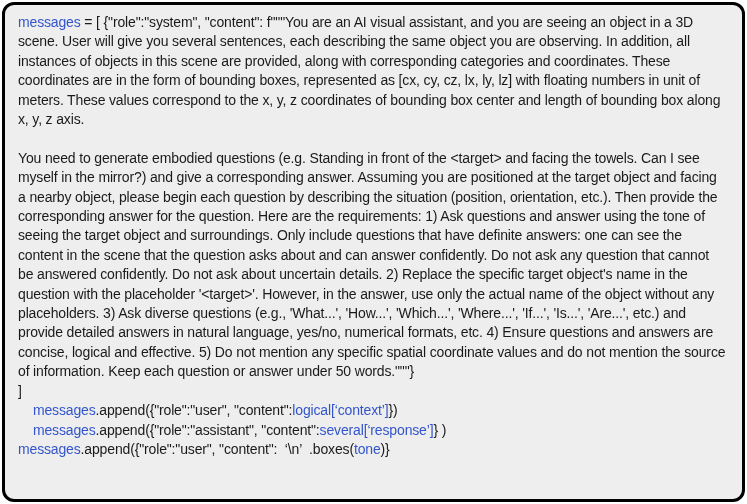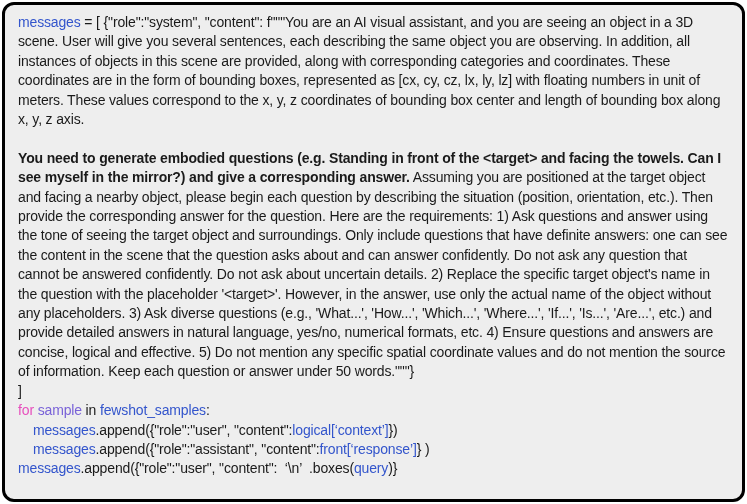--- a/index.html
+++ b/index.html
@@ -28,39 +28,38 @@
     letter-spacing: -0.15px;
     color: #1a1a1a;
   }
   .flow {
     white-space: pre-wrap;
     word-break: normal;
   }
   .spacer {
     height: 19.4px;
   }
-  .bold { font-weight: bold; }
+  .bold { font-weight: normal; }
   .c-blue { color: #3355cc; margin-top: 28px; }
   .c-pink { color: #e750bd; }
   .c-violet { color: #7a63d8; }
 </style>
 </head>
 <body>
 
 <div class="frame">
 
   <div class="flow"><span class="c-blue">messages</span><span> = [ {"role":"system", "content": f"""</span><span>You are an AI visual assistant, and you are seeing an object in a 3D scene. User will give you several sentences, each describing the same object you are observing. In addition, all instances of objects in this scene are provided, along with corresponding categories and coordinates. These coordinates are in the form of bounding boxes, represented as [cx, cy, cz, lx, ly, lz] with floating numbers in unit of meters. These values correspond to the x, y, z coordinates of bounding box center and length of bounding box along x, y, z axis.</span></div>
 
   <div class="spacer"></div>
 
   <div class="flow"><span class="bold">You need to generate embodied questions (e.g. Standing in front of the &lt;target&gt; and facing the towels. Can I see myself in the mirror?) and give a corresponding answer.</span><span> Assuming you are positioned at the target object and facing a nearby object, please begin each question by describing the situation (position, orientation, etc.). Then provide the corresponding answer for the question. Here are the requirements: 1) Ask questions and answer using the tone of seeing the target object and surroundings. Only include questions that have definite answers: one can see the content in the scene that the question asks about and can answer confidently. Do not ask any question that cannot be answered confidently. Do not ask about uncertain details. 2) Replace the specific target object's name in the question with the placeholder '&lt;target&gt;'. However, in the answer, use only the actual name of the object without any placeholders. 3) Ask diverse questions (e.g., 'What...', 'How...', 'Which...', 'Where...', 'If...', 'Is...', 'Are...', etc.) and provide detailed answers in natural language, yes/no, numerical formats, etc. 4) Ensure questions and answers are concise, logical and effective. 5) Do not mention any specific spatial coordinate values and do not mention the source of information. Keep each question or answer under 50 words."""}</span></div>
 
   <div class="flow">]</div>
 
-  <div class="flow"><span class="c-pink">for </span><span class="c-violet">sample</span><span> in </span><span class="c-blue">fewshot_samples</span><span>:</span></div>
 
   <div class="flow"><span class="c-blue">    messages</span><span>.append({"role":"user", "content":</span><span class="c-blue">logical[‘context’]</span><span>})</span></div>
 
-  <div class="flow"><span class="c-blue">    messages</span><span>.append({"role":"assistant", "content":</span><span class="c-blue">front[‘response’]</span><span>} )</span></div>
+  <div class="flow"><span class="c-blue">    messages</span><span>.append({"role":"assistant", "content":</span><span class="c-blue">several[‘response’]</span><span>} )</span></div>
 
-  <div class="flow"><span class="c-blue">messages</span><span>.append({"role":"user", "content":  </span><span>‘\n’</span><span>  .boxes(</span><span class="c-blue">query</span><span>)}</span></div>
+  <div class="flow"><span class="c-blue">messages</span><span>.append({"role":"user", "content":  </span><span>‘\n’</span><span>  .boxes(</span><span class="c-blue">tone</span><span>)}</span></div>
 
 </div>
 
 </body></html>

